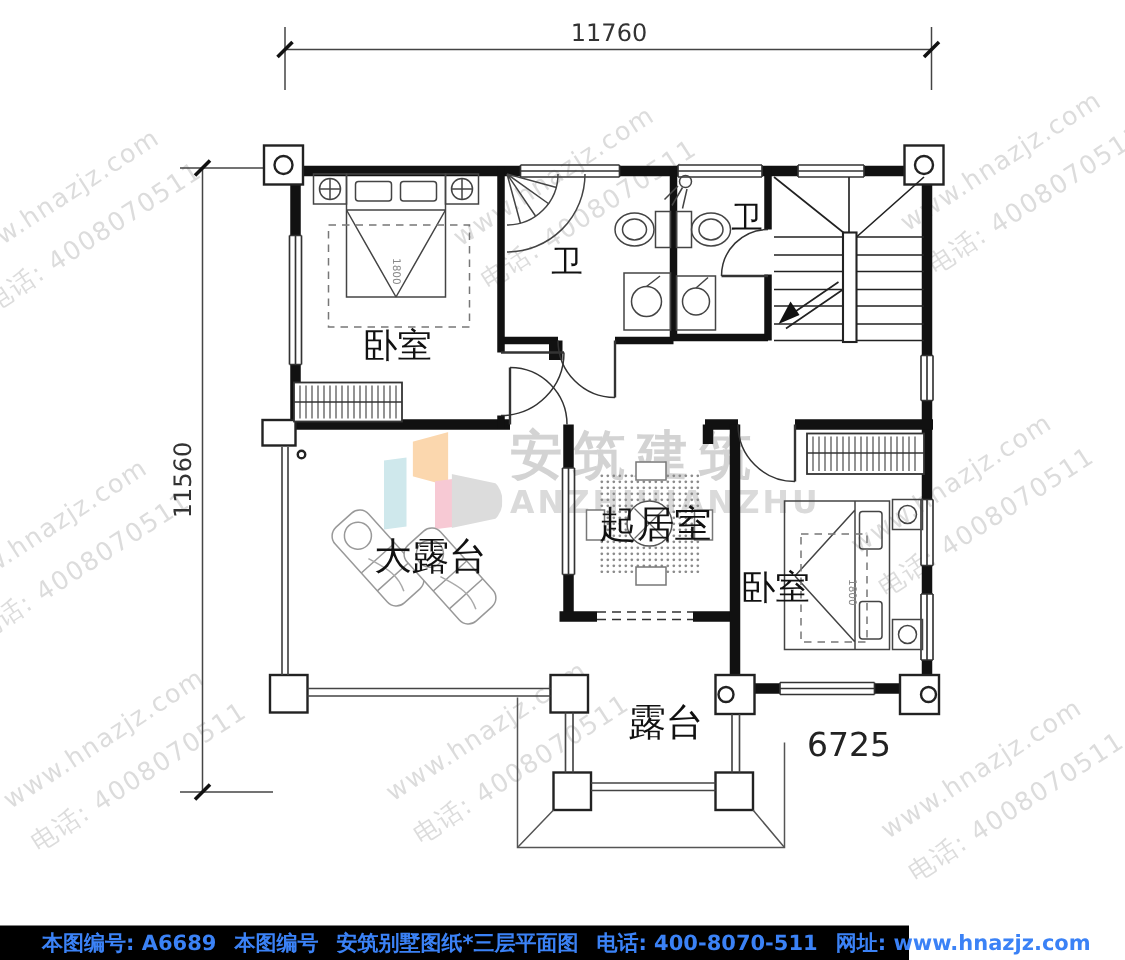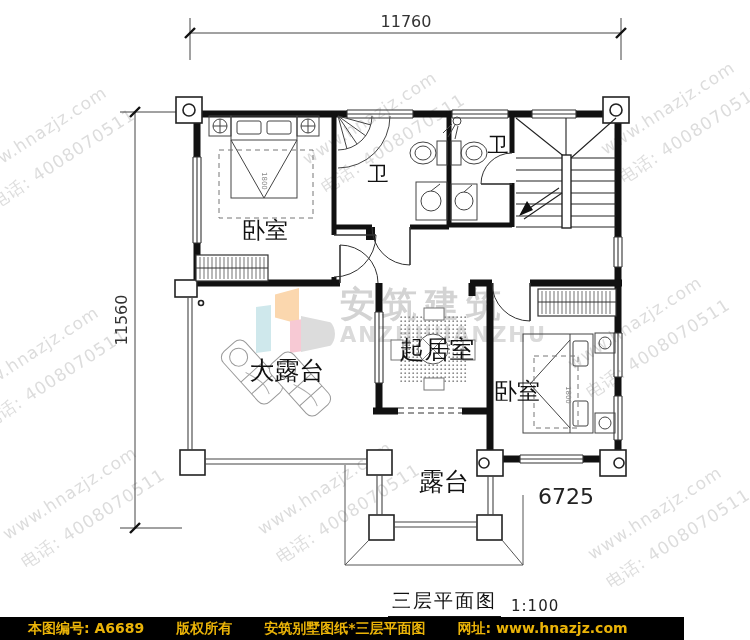--- a/index.html
+++ b/index.html
@@ -24,22 +24,22 @@
   #brand-cn{font-size:35px;letter-spacing:7px;color:#d3d3d3;font-weight:bold;line-height:1.05;}
   #brand-en{font-size:21px;letter-spacing:2px;color:#dadada;font-weight:bold;}
   
   #plan{position:absolute;left:0;top:0;z-index:2;}
   
   #drawing-title{position:absolute;left:388px;top:588px;z-index:3;display:flex;align-items:flex-end;gap:10px;}
   #drawing-title .t{font-size:19px;color:#111;border-bottom:3px solid #111;padding:0 4px 2px 4px;letter-spacing:2px;}
   #drawing-title .s{font-size:15px;color:#222;padding-bottom:4px;letter-spacing:1px;}
   
   #footer{
-    position:absolute;left:0;bottom:0;width:684px;height:23px;background:#000;
-    color:#eab308;z-index:4;display:flex;align-items:center;gap:32px;
+    position:absolute;left:0;bottom:0;width:606px;height:23px;background:#000;
+    color:#3b82f6;z-index:4;display:flex;align-items:center;gap:12px;
     padding-left:28px;box-sizing:border-box;font-size:14px;font-weight:bold;white-space:nowrap;
   }
 </style>
 </head>
 <body>
 
 <div id="stage">
 
   <div class="wm" style="left:-30px;top:110px">
     <div>www.hnazjz.com</div>
@@ -303,25 +303,22 @@
     <text x="265" y="238" font-size="23" fill="#111" text-anchor="middle">卧室</text>
     <text x="378" y="181" font-size="21" fill="#111" text-anchor="middle">卫</text>
     <text x="498" y="152" font-size="21" fill="#111" text-anchor="middle">卫</text>
     <text x="287" y="379" font-size="25" fill="#111" text-anchor="middle">大露台</text>
     <text x="437" y="358" font-size="25" fill="#111" text-anchor="middle">起居室</text>
     <text x="517" y="399" font-size="23" fill="#111" text-anchor="middle">卧室</text>
     <text x="444" y="490" font-size="25" fill="#111" text-anchor="middle">露台</text>
     <text x="566" y="504" font-size="22" fill="#222" text-anchor="middle">6725</text>
   </svg>
 
-  <div id="drawing-title">
-    <span class="t">三层平面图</span>
-    <span class="s">1:100</span>
-  </div>
 
   <div id="footer">
     <span>本图编号: A6689</span>
-    <span>版权所有</span>
+    <span>本图编号</span>
     <span>安筑别墅图纸*三层平面图</span>
+    <span>电话: 400-8070-511</span>
     <span>网址: www.hnazjz.com</span>
   </div>
 
 </div>
 
 </body></html>

